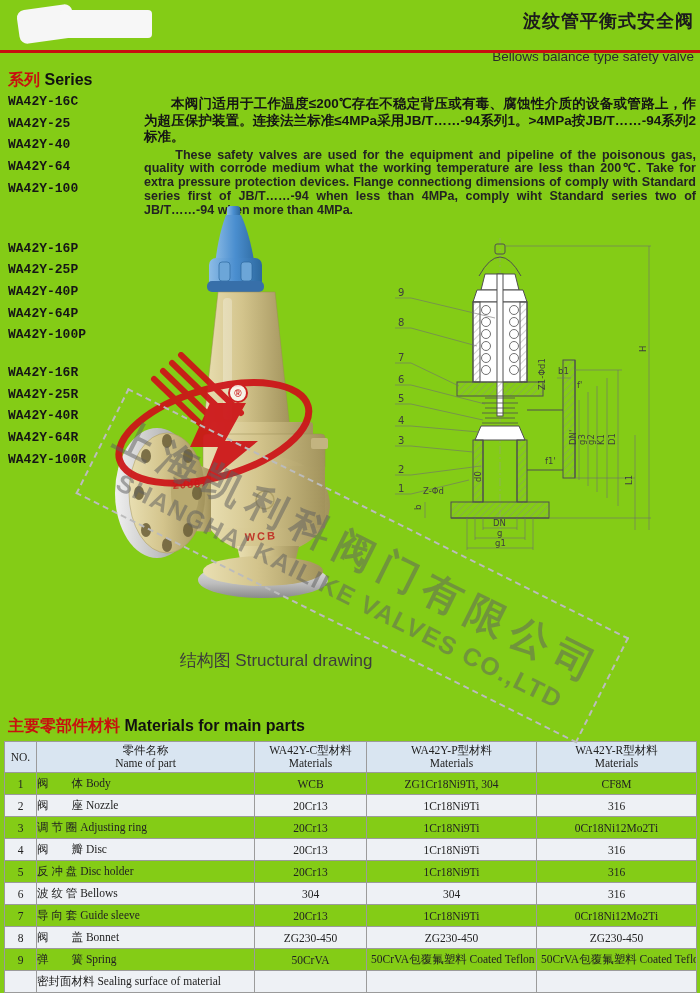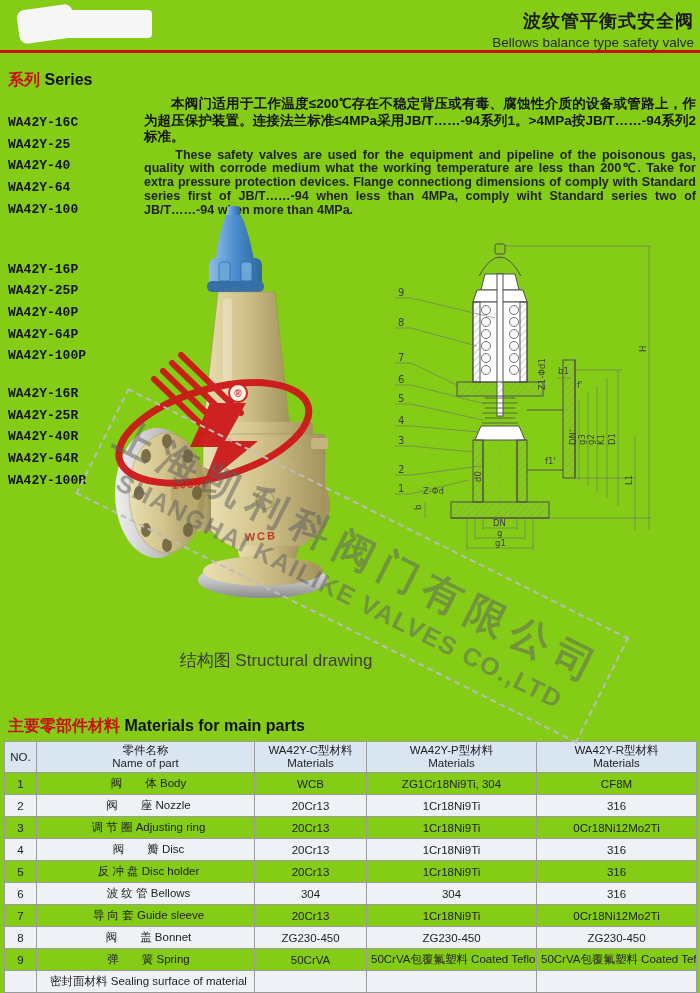--- a/index.html
+++ b/index.html
@@ -1,28 +1,28 @@
 <!DOCTYPE html>
 <html><head>
 <meta charset="utf-8">
 <style>
   html,body{margin:0;padding:0;background:#e8e8e8;}
   #page{position:relative;width:700px;height:993px;background:#84cc16;overflow:hidden;
         font-family:"Liberation Sans",sans-serif;color:#1a1a1a;}
   
   .hdr-title{position:absolute;top:9px;right:6px;text-align:right;}
   .hdr-title .zh{font-size:18px;font-weight:700;color:#1c1c1c;letter-spacing:1px;}
-  .hdr-title .en{font-size:13.5px;font-weight:500;color:#2b2b2b;margin-top:2px;}
+  .hdr-title .en{font-size:13.5px;font-weight:500;color:#2b2b2b;margin-top:16px;}
   .red-rule{position:absolute;left:0;top:50px;width:700px;height:3px;background:#c8100f;}
   .ghost-logo{position:absolute;left:12px;top:3px;width:150px;height:42px;}
   .ghost-logo .g1{position:absolute;left:6px;top:4px;width:56px;height:34px;background:#f6f6f6;border-radius:8px;transform:rotate(-8deg);}
   .ghost-logo .g2{position:absolute;left:48px;top:7px;width:92px;height:28px;background:#f7f7f7;border-radius:4px;}
   
   .series{position:absolute;left:8px;top:70px;width:128px;}
-  .series-head{font-size:16px;font-weight:700;margin-bottom:21px;}
+  .series-head{font-size:16px;font-weight:700;margin-bottom:0;}
   .series-head .zh{color:#c8100f;}
   .series-head .en{color:#111;}
   .series-item{font-size:13px;font-weight:700;color:#161616;line-height:21.7px;font-family:Liberation Mono, monospace;}
   .grp2{margin-top:38px;} .grp3{margin-top:16px;}
   
   .desc{position:absolute;left:144px;top:96px;width:552px;}
   .desc .zh{font-size:13.5px;font-weight:700;color:#151515;line-height:16.5px;text-indent:2em;text-align:justify;}
   .desc .en{font-size:12.5px;font-weight:700;color:#232323;line-height:13.8px;text-indent:2.5em;text-align:justify;margin-top:3px;}
   
   .photo-svg{position:absolute;left:115px;top:200px;z-index:1;}
@@ -34,26 +34,26 @@
          display:flex;flex-direction:column;align-items:center;justify-content:center;pointer-events:none;}
   .wmark .zh{font-size:40px;font-weight:700;letter-spacing:9px;color:rgba(95,95,95,0.52);white-space:nowrap;}
   .wmark .en{font-size:25px;font-weight:700;letter-spacing:1.5px;color:rgba(95,95,95,0.52);white-space:nowrap;margin-top:1px;}
   .fig-cap{position:absolute;left:176px;top:642px;width:200px;text-align:center;z-index:2;}
   .fig-cap .l1{font-size:13px;color:#3d3d3d;font-weight:500;}
   .fig-cap .l2{font-size:17px;color:#3d3d3d;margin-top:7px;}
   
   .mat-head{position:absolute;left:8px;top:716px;font-size:16px;font-weight:700;}
   .mat-head .zh{color:#c8100f;} .mat-head .en{color:#111;}
   table.mat{position:absolute;left:4px;top:741px;width:692px;border-collapse:collapse;table-layout:fixed;
-            font-size:11.5px;color:#222;}
+            font-size:11.5px;color:#222;font-family:Liberation Serif, serif;}
   table.mat th,table.mat td{border:1px solid #9b9b9b;padding:0 4px;overflow:hidden;white-space:nowrap;}
   table.mat thead th{background:#d9e5f1;height:30px;font-weight:400;text-align:center;}
   table.mat thead .h2{display:block;line-height:13px;}
   table.mat tbody td{height:21px;text-align:center;}
-  table.mat tbody td.nm{text-align:center;padding-left:10px;}
+  table.mat tbody td.nm{text-align:left;padding-left:0;}
   table.mat tbody tr:nth-child(even){background:#eef1f5;}
   
   .dimt{font-family:"DejaVu Sans",sans-serif;font-size:8.5px;fill:#3e3e3e;}
   .callt{font-family:"DejaVu Sans",sans-serif;font-size:10px;fill:#3e3e3e;}
   .markt{font-family:"Liberation Sans",sans-serif;font-weight:700;fill:#c0372a;}
 </style>
 </head>
 <body>
 
 <div id="page">

